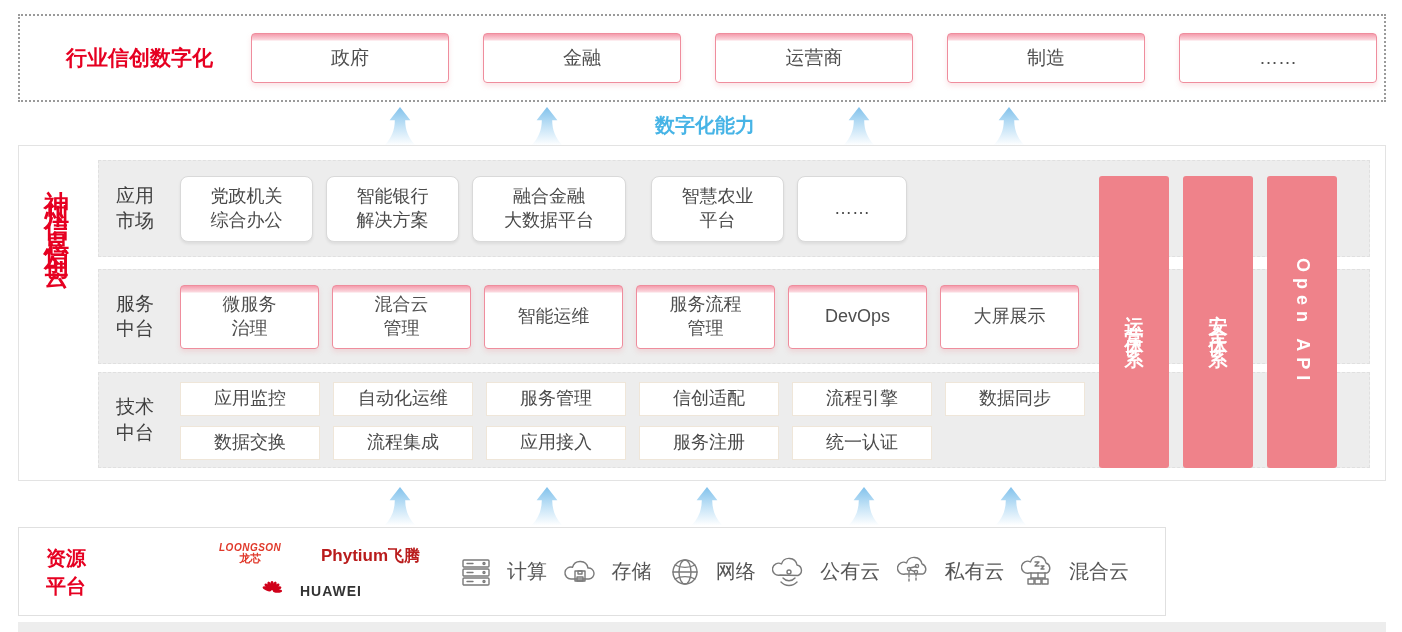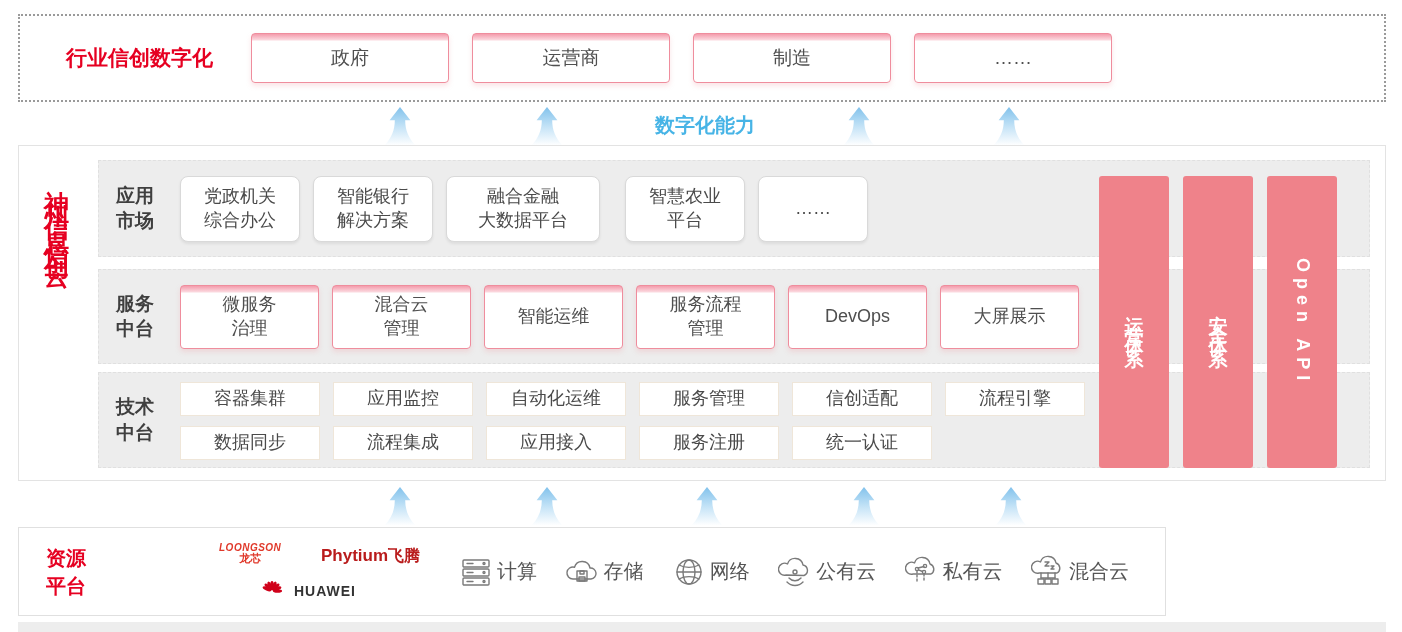--- a/index.html
+++ b/index.html
@@ -8,21 +8,21 @@
     position:relative; width:1402px; height:632px; overflow:hidden;
     background:#fff; font-family:"Liberation Sans", sans-serif; color:#4a4a4a;padding-left:20px;
   }
 
   
   .top-section {
     position:absolute; left:18px; top:14px; width:1368px; height:88px;
     border:2px dotted #9a9a9a; display:flex; align-items:center; padding:0 18px 0 46px;
   }
   .top-title { font-size:21px; font-weight:bold; color:#e60021; margin-right:38px; white-space:nowrap; }
-  .industry-boxes { display:flex; gap:23px; }
+  .industry-boxes { display:flex; gap:34px; }
   .tab-box {
     border:1px solid #ef8d9d; border-radius:4px;
     background:linear-gradient(180deg,#f49cac 0px,#fbd9df 6px,#ffffff 7px,#ffffff 100%);
     box-shadow:0 3px 5px rgba(238,150,160,0.25);
     display:flex; align-items:center; justify-content:center;
     color:#4f4f4f; text-align:center;
   }
   .industry-box { width:198px; height:50px; font-size:19px; }
 
   
@@ -44,29 +44,29 @@
   }
   .row {
     position:absolute; left:79px; width:1272px;
     background:#ededed; border:1px dashed #e0e0e0;
   }
   .row1 { top:14px; height:97px; }
   .row2 { top:123px; height:95px; }
   .row3 { top:226px; height:96px; }
   .row-label {
     position:absolute; left:17px; top:50%; transform:translateY(-50%);
-    font-size:19px; font-weight:bold; color:#3f3f3f; line-height:1.35; white-space:pre-line;
+    font-size:19px; font-weight:normal; color:#3f3f3f; line-height:1.35; white-space:pre-line;
   }
   .boxes {
     position:absolute; left:81px; top:50%; transform:translateY(-50%);
     display:flex; gap:13px; align-items:center;
   }
   .box-label { white-space:pre-line; text-align:center; line-height:1.3; }
   .app-box {
-    width:120px; height:66px; background:#fff; border:1px solid #d9d9d9; border-radius:8px;
+    width:133px; height:66px; background:#fff; border:1px solid #d9d9d9; border-radius:8px;
     box-shadow:0 2px 3px rgba(0,0,0,0.07);
     display:flex; align-items:center; justify-content:center; font-size:18px; color:#4a4a4a;
   }
   .app-box.wide { width:154px; }
   .app-box.narrow { width:110px; }
   .service-box { width:139px; height:64px; font-size:18px; }
   .tech-grid {
     position:absolute; left:81px; top:9px;
     display:grid; grid-template-columns:repeat(6,140px); gap:10px 13px;
   }
@@ -93,27 +93,27 @@
     position:absolute; left:27px; top:50%; transform:translateY(-50%);
     font-size:20px; font-weight:bold; color:#e60021; line-height:1.4; white-space:pre-line;
   }
   .logos { position:absolute; left:190px; top:8px; width:230px; height:72px; }
   .logo-loongson { position:absolute; left:10px; top:6px; text-align:center; color:#e0392b; }
   .logo-loongson .word { font-size:10px; font-weight:900; font-style:italic; letter-spacing:0.5px; }
   .logo-loongson .sub { font-size:11px; font-weight:bold; margin-top:-2px; }
   .logo-phytium { position:absolute; left:112px; top:10px; color:#b91c1c; white-space:nowrap; }
   .logo-phytium .word { font-size:17px; font-weight:bold; }
   .logo-phytium .sub { font-size:16px; font-weight:bold; }
-  .logo-huawei { position:absolute; left:52px; top:44px; display:flex; align-items:center; gap:11px; }
+  .logo-huawei { position:absolute; left:52px; top:44px; display:flex; align-items:center; gap:17px; }
   .logo-huawei .word { font-size:14px; font-weight:bold; color:#333; letter-spacing:1px; }
   .resources {
     position:absolute; left:440px; right:36px; top:0; height:100%;
     display:flex; justify-content:space-between; align-items:center;
   }
-  .res-item { display:flex; align-items:center; gap:4px; }
+  .res-item { display:flex; align-items:center; gap:14px; }
   .res-item .label { font-size:20px; color:#555; }
   .res-icon { width:34px; height:34px; stroke:#7a7a7a; fill:none; stroke-width:1.4; stroke-linecap:round; stroke-linejoin:round; }
 
   .bottom-strip { position:absolute; left:18px; top:622px; width:1368px; height:10px; background:#ededed; }
 </style>
 </head>
 <body>
 
 <div class="page">
 
@@ -127,20 +127,23 @@
     </defs>
   </svg>
 
   <div class="top-section">
     <div class="top-title">行业信创数字化</div>
     <div class="industry-boxes">
       <div class="tab-box industry-box">
           <span class="box-label">政府</span>
         </div>
       <div class="tab-box industry-box">
+          <span class="box-label">金融</span>
+        </div>
+      <div class="tab-box industry-box">
           <span class="box-label">运营商</span>
         </div>
       <div class="tab-box industry-box">
           <span class="box-label">制造</span>
         </div>
       <div class="tab-box industry-box">
           <span class="box-label">……</span>
         </div>
     </div>
   </div>
@@ -214,39 +217,39 @@
             <span class="box-label">大屏展示</span>
           </div>
       </div>
     </div>
 
     <div class="row row3">
       <div class="row-label">技术
 中台</div>
       <div class="tech-grid">
         <div class="tech-box">
-            <span class="box-label">容器集群</span>
-          </div>
-        <div class="tech-box">
             <span class="box-label">应用监控</span>
           </div>
         <div class="tech-box">
             <span class="box-label">自动化运维</span>
           </div>
         <div class="tech-box">
             <span class="box-label">服务管理</span>
           </div>
         <div class="tech-box">
             <span class="box-label">信创适配</span>
           </div>
         <div class="tech-box">
             <span class="box-label">流程引擎</span>
           </div>
         <div class="tech-box">
             <span class="box-label">数据同步</span>
+          </div>
+        <div class="tech-box">
+            <span class="box-label">数据交换</span>
           </div>
         <div class="tech-box">
             <span class="box-label">流程集成</span>
           </div>
         <div class="tech-box">
             <span class="box-label">应用接入</span>
           </div>
         <div class="tech-box">
             <span class="box-label">服务注册</span>
           </div>

